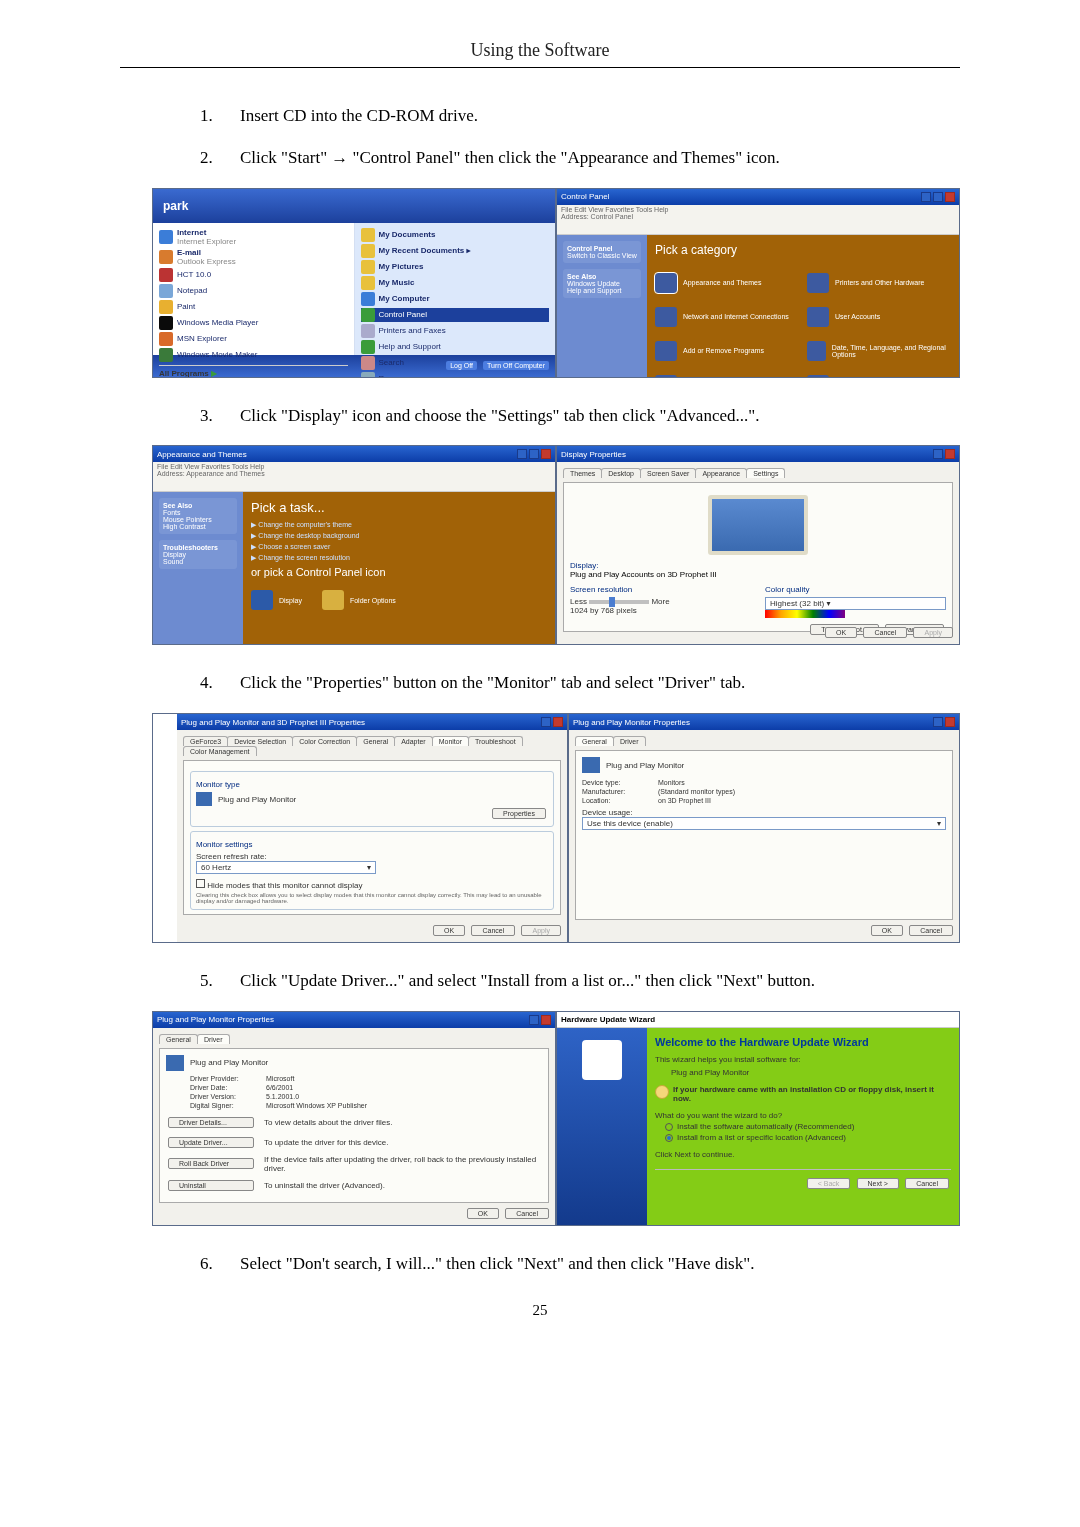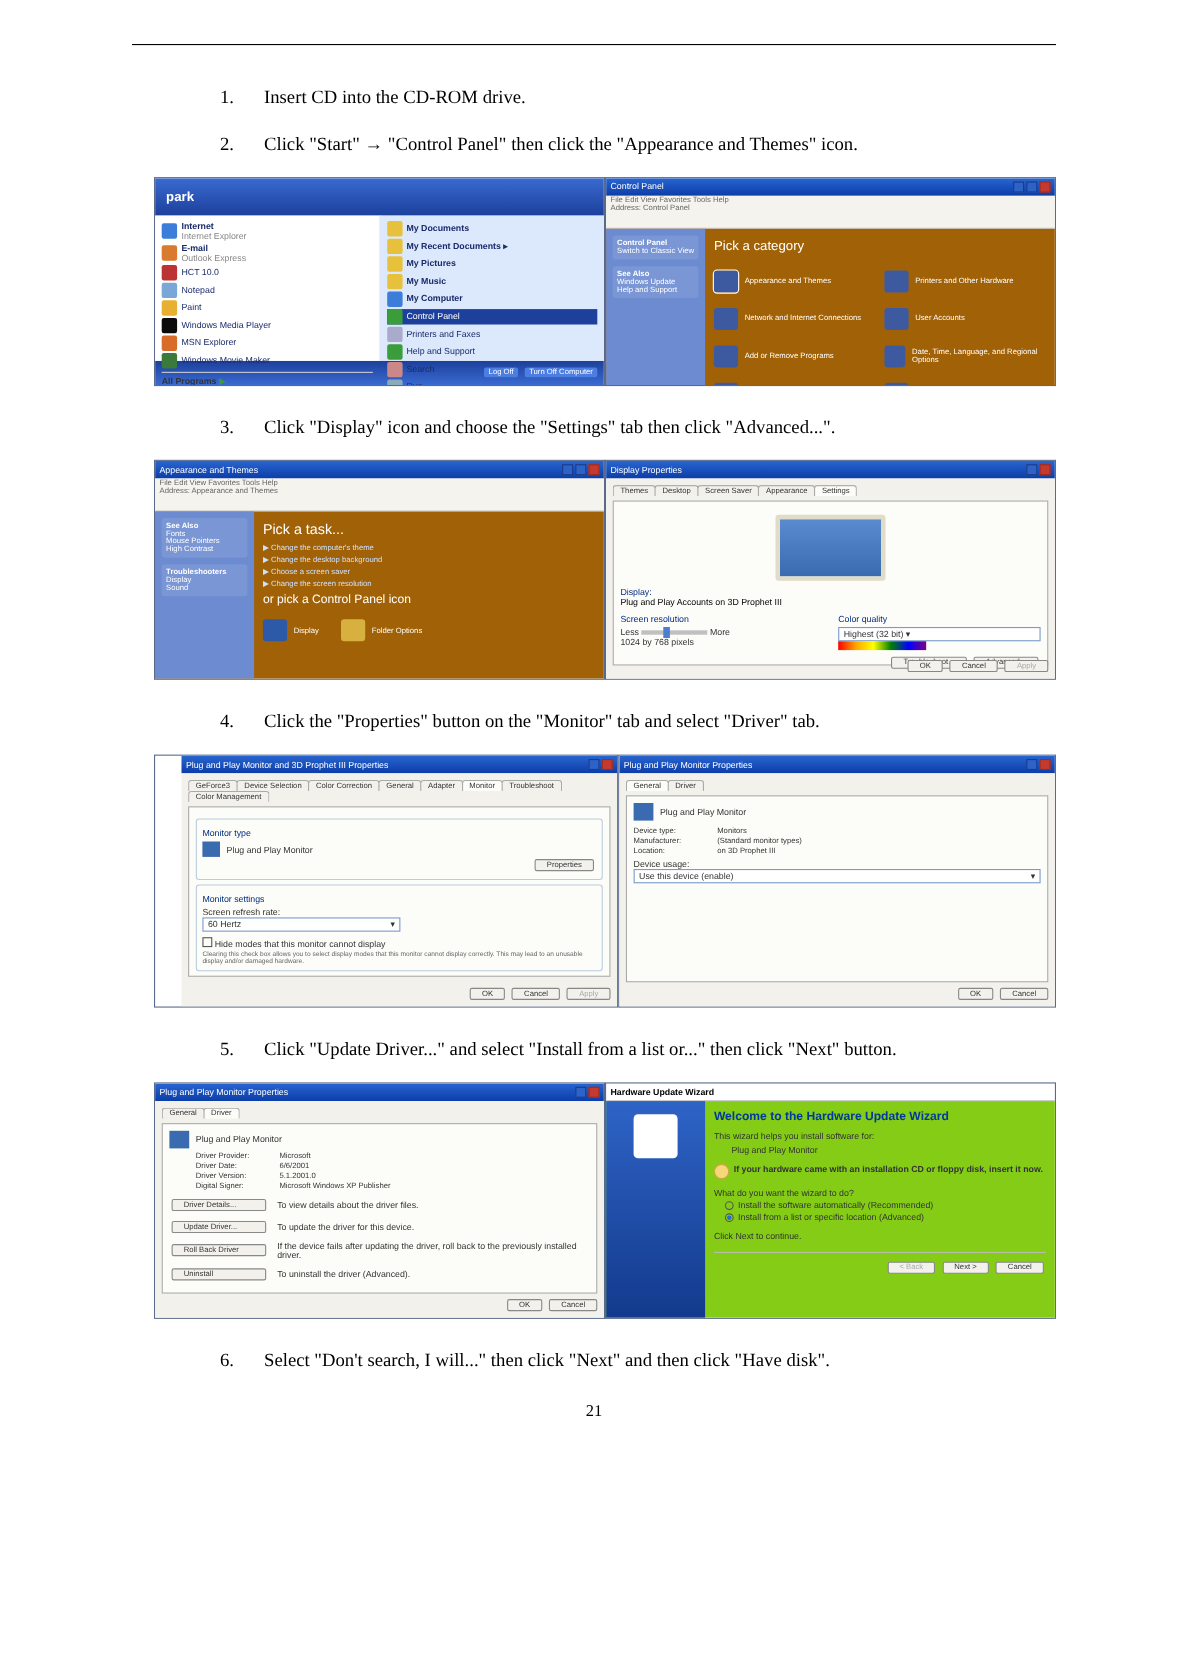--- a/index.html
+++ b/index.html
@@ -4,21 +4,21 @@
 <style>
   * { box-sizing: border-box; margin: 0; padding: 0; }
   body { font-family: "Times New Roman", serif; background: #fff; width: 1080px; height: 1527px; margin: 0 auto; color: #000; }
   .page { padding: 40px 120px 20px 120px; }
   .header-title { text-align: center; font-size: 18px; color: #222; margin-bottom: 6px; }
   .hr { border: none; border-top: 1px solid #000; margin-bottom: 36px; }
   .step-list { margin-left: 80px; }
   .step { display: flex; margin-bottom: 18px; font-size: 17px; line-height: 1.4; }
   .step .num { width: 40px; flex-shrink: 0; }
   .step .txt { }
-  .figrow { display: flex; margin: 8px 0 26px 20px; }
+  .figrow { display: flex; margin: 8px 0 26px 32px; }
   .figbox { border: 1px solid #5a6b8a; background: #fff; flex: 1; font-family: Tahoma, sans-serif; font-size: 8px; color: #333; position: relative; overflow: hidden; }
   
   .startmenu-left { height: 190px; position: relative; }
   .sm-top { background: linear-gradient(#3a6ad0,#1c409c); height: 34px; color:#fff; display:flex; align-items:center; padding:0 10px; font-weight:bold; font-size:12px; }
   .sm-body { display:flex; height:calc(100% - 56px); }
   .sm-col { flex:1; padding:3px 6px; }
   .sm-col.left { background:#fff; border-right:1px solid #d4dff2; }
   .sm-col.right { background:#dce8fb; }
   .sm-item { display:flex; align-items:center; gap:4px; margin:2px 0; color:#1a2a6b; font-size:8px;}
   .sm-item .ic { width:14px; height:14px; display:inline-block; background:#2d63c6; border-radius:2px; }
@@ -76,20 +76,21 @@
   .wizbtns{border-top:1px solid #bbb;padding-top:6px;margin-top:10px;text-align:right;}
   .page-num{text-align:center;font-size:15px;margin-top:26px;}
   
   .group{border:1px solid #bcd;border-radius:3px;padding:5px;margin:4px 0;}
   .kv{display:grid;grid-template-columns:70px 1fr;gap:2px 6px;font-size:7px;margin:4px 0;}
 </style>
 </head>
 <body>
 
 <div class="page">
+  <div class="header-title">Using the Software</div>
   <hr class="hr">
 
   <div class="step-list">
 
     <div class="step">
       <div class="num">1.</div>
       <div class="txt">Insert CD into the CD-ROM drive.</div>
     </div>
 
     <div class="step">
@@ -520,14 +521,14 @@
     </div>
   </div>
 
   <div class="step-list">
     <div class="step">
       <div class="num">6.</div>
       <div class="txt">Select "Don't search, I will..." then click "Next" and then click "Have disk".</div>
     </div>
   </div>
 
-  <div class="page-num">21</div>
+  <div class="page-num">25</div>
 </div>
 
 </body></html>

